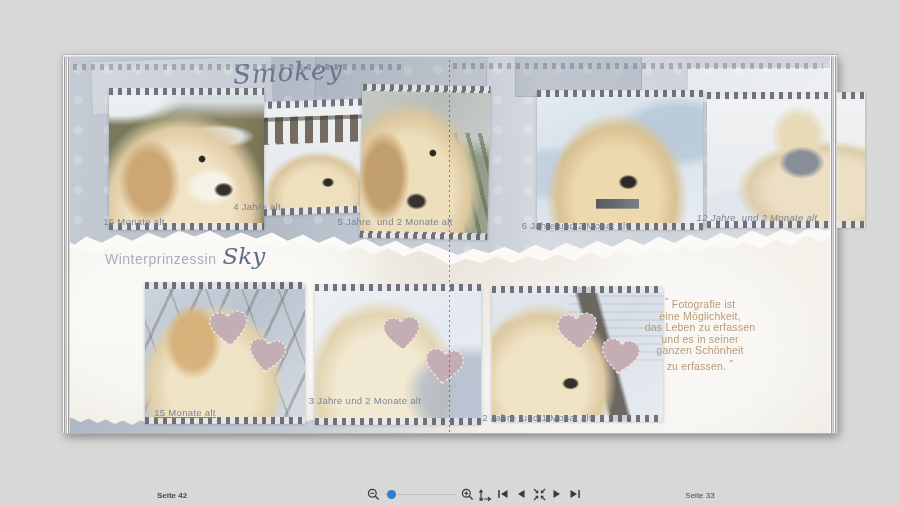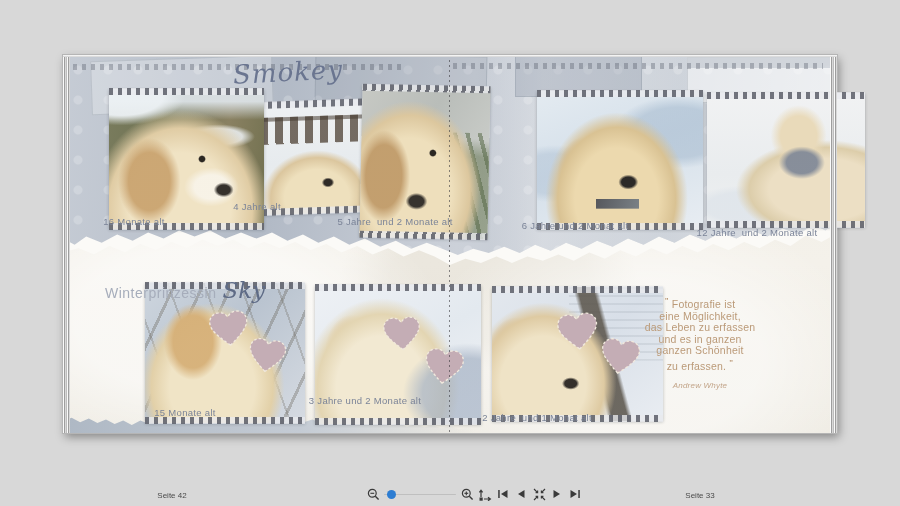--- a/index.html
+++ b/index.html
@@ -121,36 +121,36 @@
   .h6b{left:101px;top:54px;width:42px;height:38px;transform:rotate(8deg);}
   .h7a{left:66px;top:30px;width:42px;height:38px;transform:rotate(-4deg);}
   .h7b{left:107px;top:62px;width:44px;height:40px;transform:rotate(7deg);}
   .h8a{left:63px;top:24px;width:46px;height:42px;transform:rotate(-6deg);}
   .h8b{left:106px;top:50px;width:44px;height:40px;transform:rotate(8deg);}
 
   
   .title-script{position:absolute;left:170px;top:2px;z-index:5;color:#6a7590;
       font-family:"DejaVu Serif",serif;font-style:italic;font-size:26px;letter-spacing:1px;
       transform:rotate(-3deg);}
-  .subtitle{position:absolute;left:42px;top:188px;z-index:5;display:flex;align-items:baseline;gap:6px;margin-top:34px;}
+  .subtitle{position:absolute;left:42px;top:188px;z-index:5;display:flex;align-items:baseline;gap:6px;}
   .subtitle .prefix{color:#a6adbb;font-size:14px;letter-spacing:.5px;}
   .subtitle .name{color:#5e6b86;font-family:"DejaVu Serif",serif;font-style:italic;font-size:23px;}
   .caption{position:absolute;z-index:5;transform:translateX(-50%);color:#7b8498;
       font-size:9.5px;letter-spacing:.3px;white-space:pre;}
   .c1{left:71px;top:161px;} .c2{left:194px;top:146px;} .c3{left:332px;top:161px;}
-  .c4{left:512px;top:165px;} .c5{left:694px;top:172px;}
-  .c6{left:122px;top:352px;} .c7{left:302px;top:340px;} .c8{left:474px;top:357px;}
+  .c4{left:512px;top:165px;} .c5{left:694px;top:157px;font-style:italic;}
+  .c6{left:122px;top:352px;text-decoration:underline;} .c7{left:302px;top:340px;} .c8{left:474px;top:357px;}
   .quote{position:absolute;left:637px;top:240px;width:170px;transform:translateX(-50%);
       z-index:5;text-align:center;color:#bb9a78;font-size:10.5px;line-height:11.5px;letter-spacing:.2px;}
   .quote .qmark{font-size:8px;vertical-align:5px;font-weight:bold;}
   .quote .author{display:block;margin-top:8px;font-size:8px;font-style:italic;color:#c2a488;}
 
   
   .page-label{position:absolute;transform:translateX(-50%);font-size:8px;color:#4a4a4a;z-index:10;}
-  .lbl-left{left:172px;top:491px;} .lbl-right{left:700px;top:491px;}
+  .lbl-left{left:172px;top:491px;font-weight:bold;} .lbl-right{left:700px;top:491px;}
   .toolbar{position:absolute;left:366px;top:486px;height:16px;display:flex;align-items:center;gap:4px;z-index:10;}
   .tbtn{display:flex;align-items:center;justify-content:center;width:14px;height:14px;cursor:pointer;}
   .slider{position:relative;width:72px;height:14px;}
   .slider .track{position:absolute;left:0;right:0;top:6.5px;height:1.6px;background:#bfbfbf;border-radius:1px;}
   .slider .handle{position:absolute;left:3px;top:3px;width:9px;height:9px;border-radius:50%;background:#2d7dd2;}
 </style>
 </head>
 <body>
 
 <div class="spread">
@@ -226,24 +226,23 @@
   </figure>
 
   <div class="caption c6">15 Monate alt</div>
   <div class="caption c7">3 Jahre und 2 Monate alt</div>
   <div class="caption c8">2 Jahre  und 1 Monat alt</div>
 
   <div class="quote">
     <span class="qline"><span class="qmark">"</span> <span>Fotografie ist</span></span><br>
     <span class="qline">eine Möglichkeit,</span><br>
     <span class="qline">das Leben zu erfassen</span><br>
-    <span class="qline">und es in ganzen</span><br>
+    <span class="qline">und es in seiner</span><br>
     <span class="qline">ganzen Schönheit</span><br>
     <span class="qline"><span>zu erfassen.</span> <span class="qmark">"</span></span>
-    <span class="author">Andrew Whyte</span>
   </div>
 </div>
 
 <div class="page-label lbl-left">Seite 42</div>
 <div class="page-label lbl-right">Seite 33</div>
 
 <div class="toolbar">
   <div class="tbtn">
     <svg width="13" height="13" viewBox="0 0 13 13">
         <circle cx="5.3" cy="5.3" r="3.9" fill="none" stroke="#3a3a3a" stroke-width="1.2"></circle>

